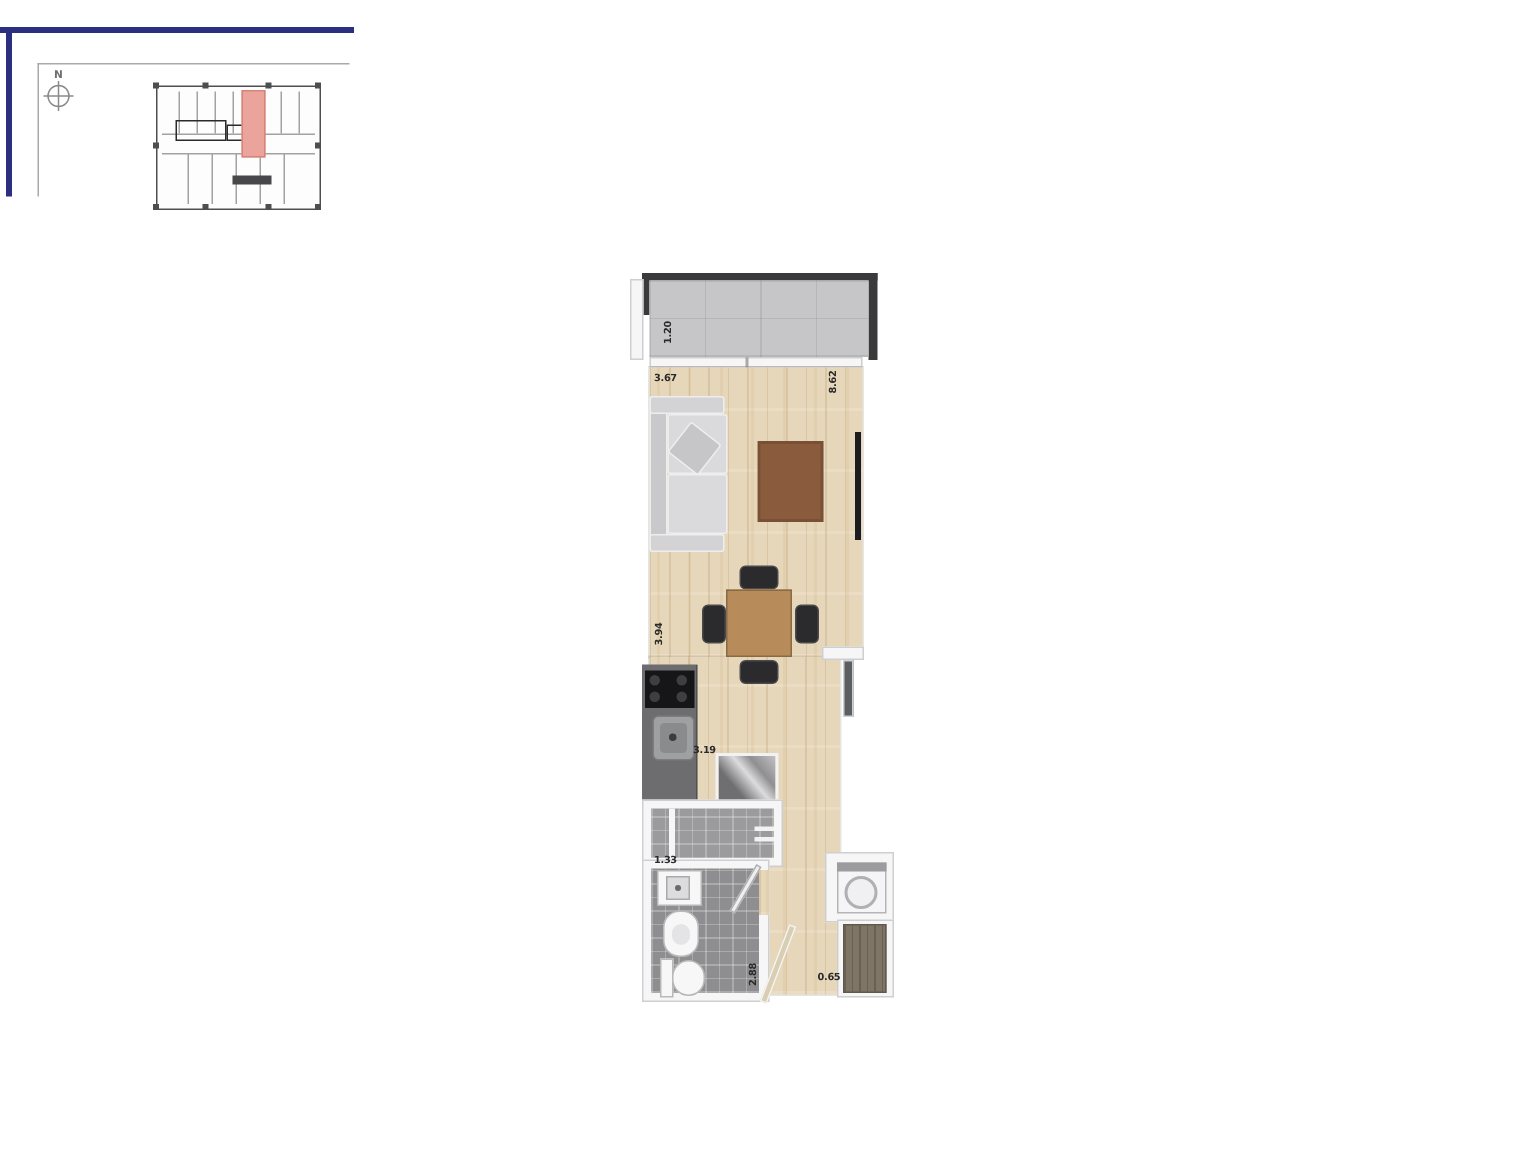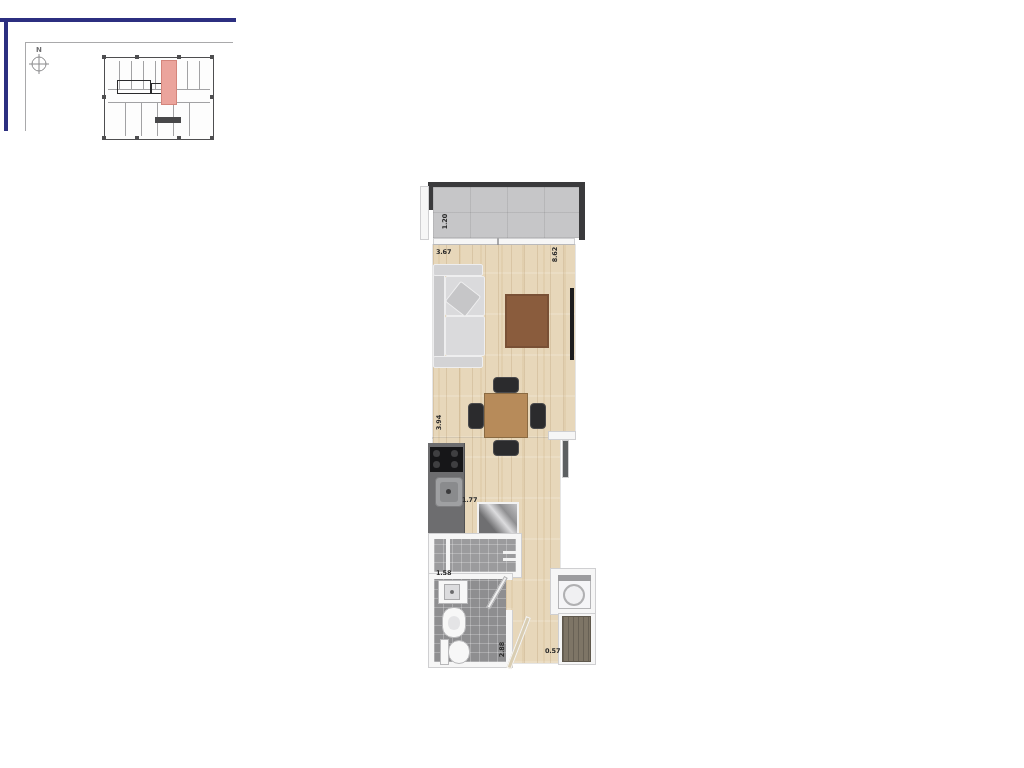--- a/index.html
+++ b/index.html
@@ -131,52 +131,52 @@
   <div class="abs" style="left:433px;top:450px;width:7px;height:7px;border-radius:50%;background:#3f3f41;"></div>
   <div class="abs" style="left:451px;top:450px;width:7px;height:7px;border-radius:50%;background:#3f3f41;"></div>
   <div class="abs" style="left:433px;top:461px;width:7px;height:7px;border-radius:50%;background:#3f3f41;"></div>
   <div class="abs" style="left:451px;top:461px;width:7px;height:7px;border-radius:50%;background:#3f3f41;"></div>
   <div class="abs" style="left:435px;top:477px;width:28px;height:30px;background:#9fa0a2;border-radius:4px;border:1px solid #7d7d7f;box-sizing:border-box;"></div>
   <div class="abs" style="left:440px;top:482px;width:18px;height:20px;background:#8a8b8d;border-radius:3px;"></div>
   <div class="abs" style="left:446px;top:489px;width:5px;height:5px;border-radius:50%;background:#3c3c3e;"></div>
   <div class="abs" style="left:477px;top:502px;width:42px;height:35px;border:2px solid #f2f2f2;box-sizing:border-box;background:linear-gradient(50deg,#6f6f71 30%,#dcdcde 55%,#8f8f91 72%,#c2c2c4);"></div>
 
   <div class="dim dim-v" style="left:436px;top:415px;">3.94</div>
-  <div class="dim" style="left:462px;top:497px;">1.77</div>
+  <div class="dim" style="left:462px;top:497px;">3.19</div>
 
   <div class="abs white-wall" style="left:428px;top:533px;width:94px;height:45px;"></div>
   <div class="abs tile-light" style="left:434px;top:539px;width:82px;height:33px;"></div>
   <div class="abs" style="left:446px;top:539px;width:4px;height:33px;background:#f6f6f6;"></div>
   <div class="abs" style="left:503px;top:551px;width:13px;height:3px;background:#f2f2f2;"></div>
   <div class="abs" style="left:503px;top:558px;width:13px;height:3px;background:#f2f2f2;"></div>
 
   <div class="abs white-wall" style="left:428px;top:573px;width:85px;height:95px;"></div>
   <div class="abs tile" style="left:434px;top:579px;width:72px;height:83px;"></div>
   <div class="fixture" style="left:438px;top:580px;width:30px;height:24px;"></div>
   <div class="abs" style="left:444px;top:584px;width:16px;height:16px;background:#dcdcde;border:1px solid #aaaaac;box-sizing:border-box;"></div>
   <div class="abs" style="left:450px;top:590px;width:4px;height:4px;border-radius:50%;background:#6a6a6c;"></div>
   <div class="fixture" style="left:442px;top:607px;width:24px;height:31px;border-radius:11px;"></div>
   <div class="abs" style="left:448px;top:616px;width:12px;height:14px;background:#e4e4e6;border-radius:6px;"></div>
   <div class="fixture" style="left:440px;top:639px;width:9px;height:26px;"></div>
   <div class="fixture" style="left:448px;top:640px;width:22px;height:24px;border-radius:11px;"></div>
 
   <div class="abs wood" style="left:506px;top:580px;width:7px;height:30px;box-shadow:none;"></div>
   <div class="abs" style="left:504px;top:577px;width:2px;height:34px;background:#efefef;border:1px solid #b0b0b2;transform-origin:top center;transform:rotate(30deg);"></div>
   <div class="dim dim-v" style="left:499px;top:642px;">2.88</div>
-  <div class="dim" style="left:436px;top:570px;">1.58</div>
+  <div class="dim" style="left:436px;top:570px;">1.33</div>
 
   <div class="abs" style="left:562px;top:440px;width:7px;height:38px;background:#5c5f61;border:1px solid #d0d0d2;box-sizing:border-box;"></div>
 
   <div class="abs white-wall" style="left:550px;top:568px;width:46px;height:47px;"></div>
   <div class="abs" style="left:558px;top:575px;width:33px;height:34px;background:#f5f5f7;border:1px solid #b5b5b7;box-sizing:border-box;"></div>
   <div class="abs" style="left:558px;top:575px;width:33px;height:6px;background:#9c9c9e;"></div>
   <div class="abs" style="left:563px;top:584px;width:22px;height:22px;border-radius:50%;border:2px solid #b0b0b2;box-sizing:border-box;background:#f0f0f2;"></div>
 
   <div class="abs white-wall" style="left:558px;top:613px;width:38px;height:52px;"></div>
   <div class="abs" style="left:562px;top:616px;width:29px;height:46px;background:#7e7566;background-image:repeating-linear-gradient(90deg, rgba(0,0,0,.18) 0 1px, transparent 1px 5px);border:1px solid #5f584c;box-sizing:border-box;"></div>
-  <div class="dim" style="left:545px;top:648px;">0.57</div>
+  <div class="dim" style="left:545px;top:648px;">0.65</div>
 
   <div class="abs" style="left:526px;top:617px;width:3px;height:53px;background:#d9cdb2;border:1px solid #f4f4f4;transform-origin:top center;transform:rotate(21deg);"></div>
 
   <div class="dim" style="left:436px;top:249px;">3.67</div>
   <div class="dim dim-v" style="left:552px;top:247px;">8.62</div>
 
 </div>
 
 </body></html>

